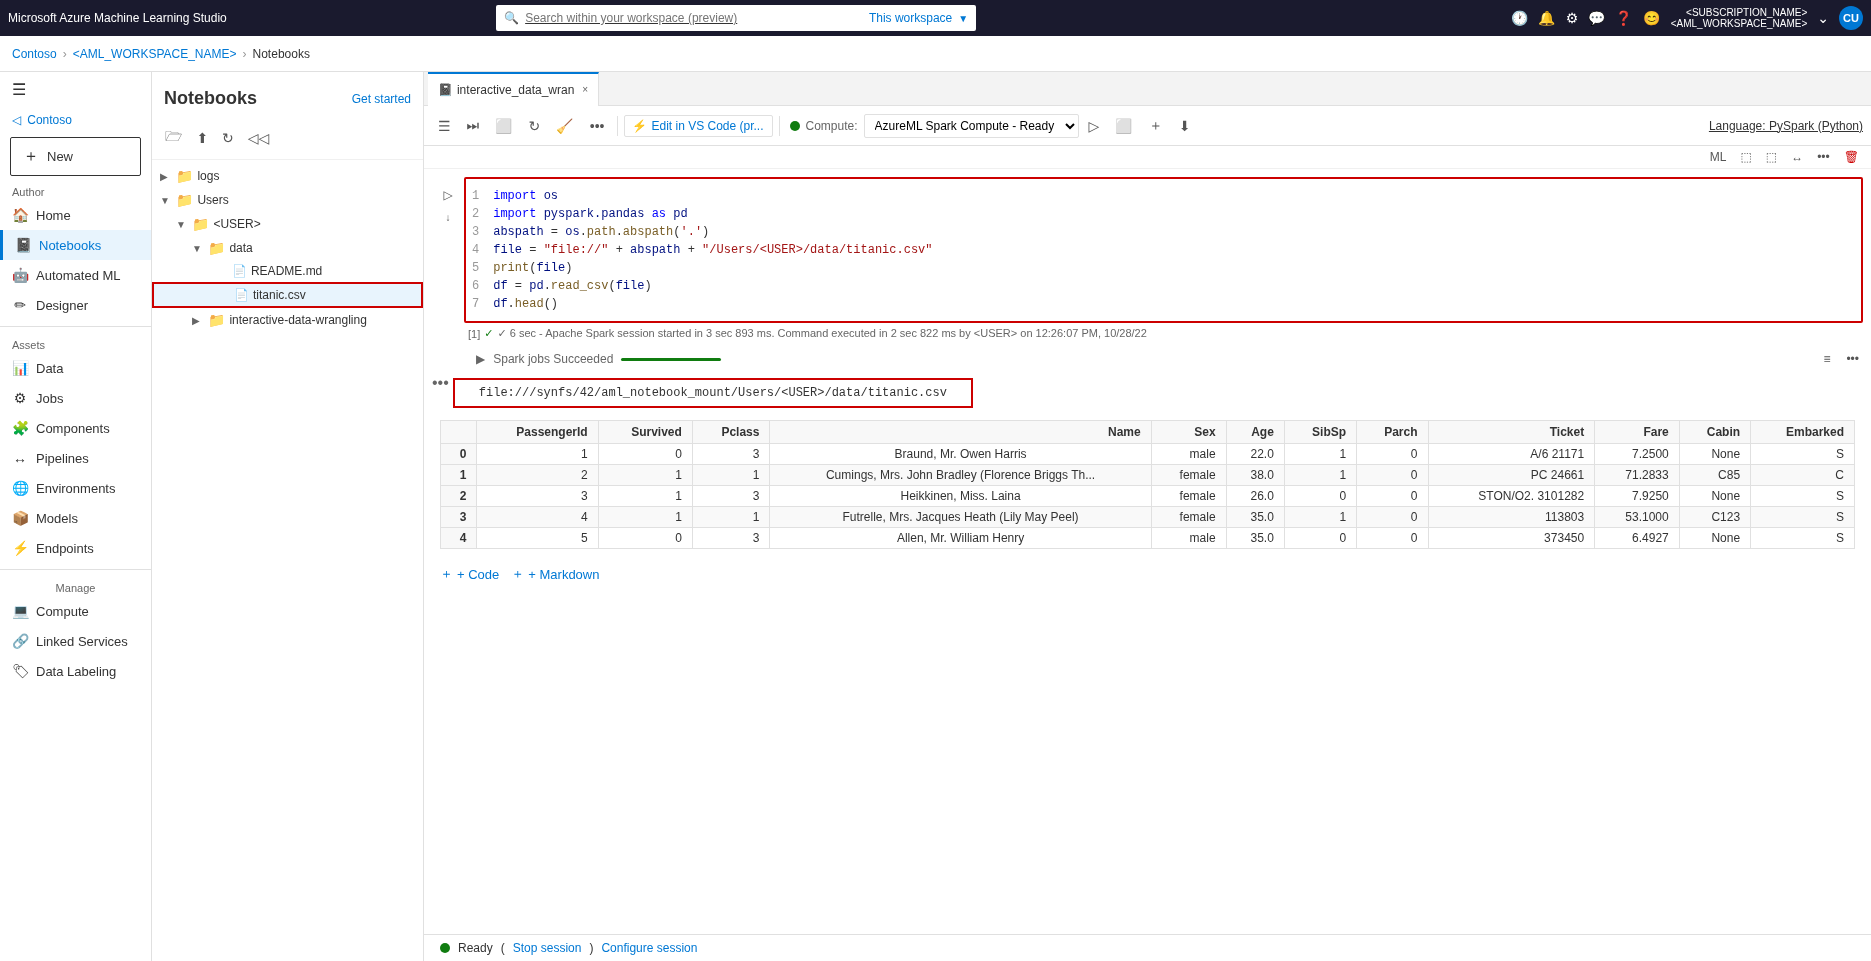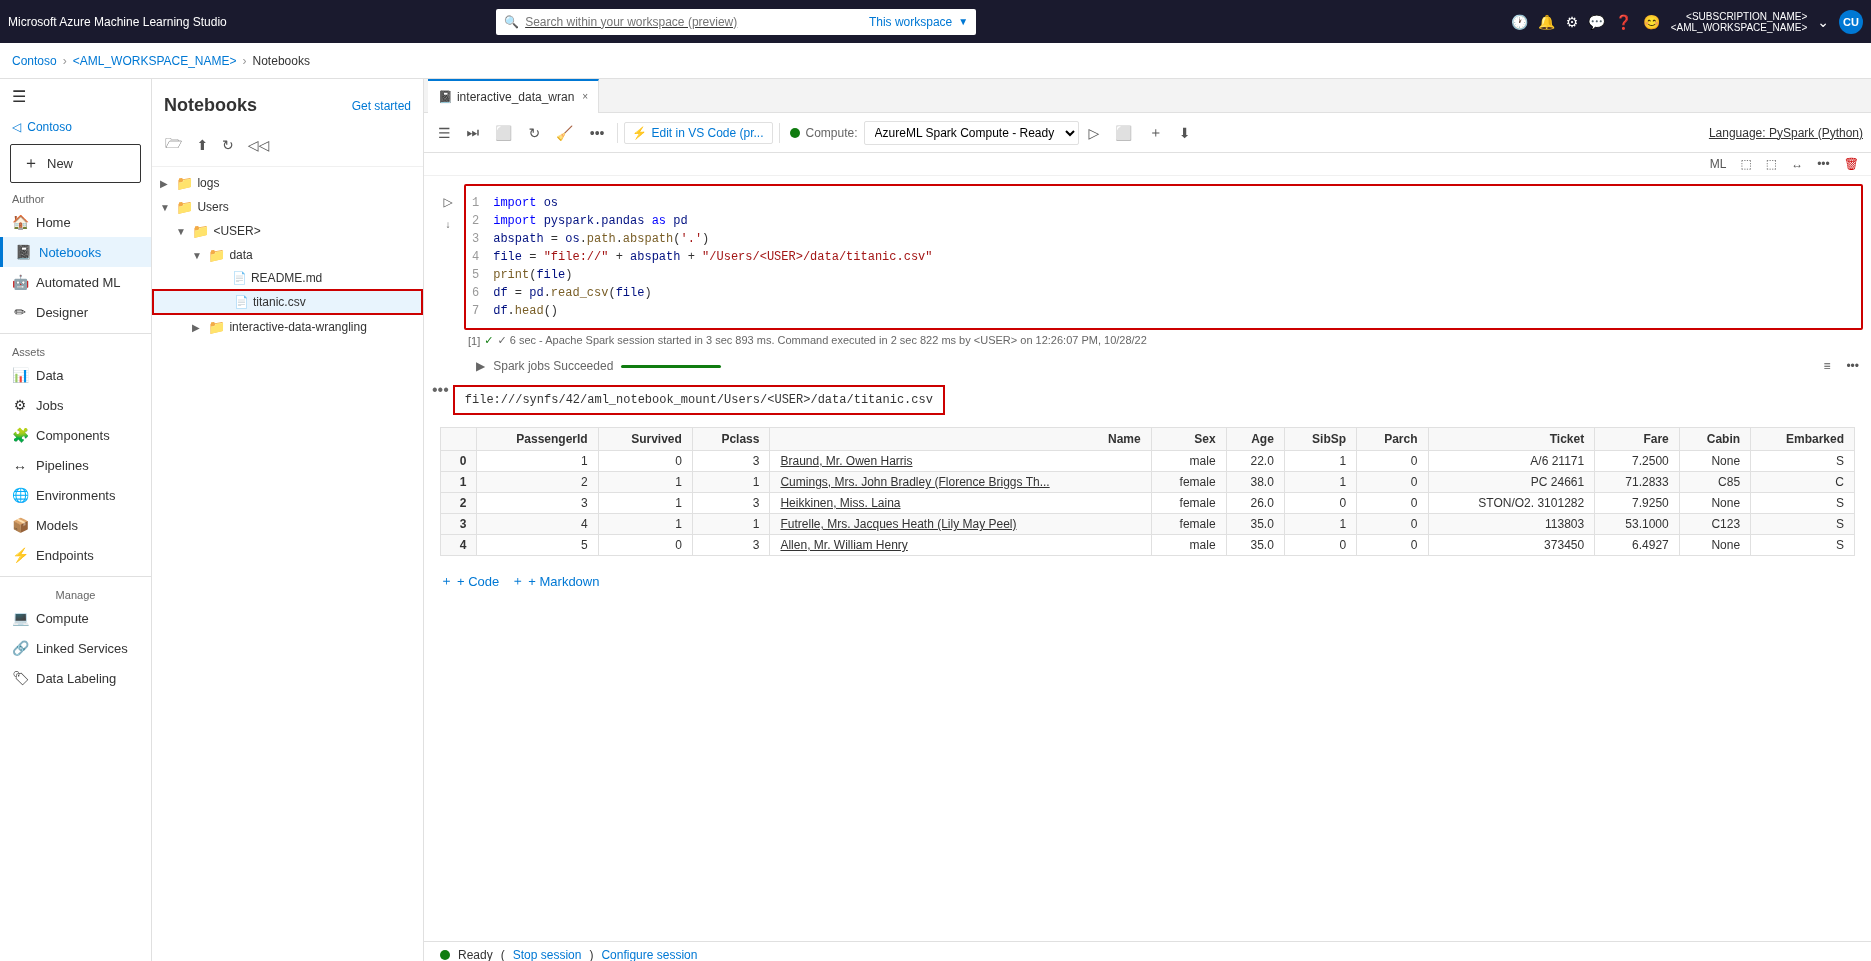--- a/index.html
+++ b/index.html
@@ -1,19 +1,19 @@
 <!DOCTYPE html>
 <html><head>
   <meta charset="utf-8">
   <style>
     * { box-sizing: border-box; margin: 0; padding: 0; }
     body { font-family: 'Segoe UI', Tahoma, Geneva, Verdana, sans-serif; font-size: 13px; background: #f5f5f5; color: #333; height: 961px; overflow: hidden; }
 
     
-    .topbar { display: flex; align-items: center; background: #1a1a2e; height: 43px; padding: 0 8px; gap: 4px; }
+    .topbar { display: flex; align-items: center; background: #1a1a2e; height: 36px; padding: 0 8px; gap: 4px; }
     .topbar-search { flex: 1; max-width: 480px; display: flex; align-items: center; background: #fff; border-radius: 2px; padding: 0 8px; height: 26px; gap: 6px; margin: 0 auto; }
     .topbar-search input { border: none; outline: none; font-size: 12px; flex: 1; color: #333; }
     .topbar-icons { display: flex; align-items: center; gap: 10px; color: #fff; margin-left: auto; font-size: 14px; }
     .topbar-avatar { background: #0078d4; color: #fff; border-radius: 50%; width: 24px; height: 24px; display: flex; align-items: center; justify-content: center; font-size: 11px; font-weight: bold; }
 
     
     .main-layout { display: flex; height: calc(961px - 72px); }
 
     
     .sidebar { width: 152px; background: #fff; border-right: 1px solid #e0e0e0; display: flex; flex-direction: column; overflow-y: auto; }
@@ -75,32 +75,32 @@
 
     
     .notebook-content { flex: 1; overflow-y: auto; padding: 8px 0; }
 
     .code-cell { border: 2px solid #c00; border-radius: 2px; background: #fff; }
     .line-numbers { font-size: 12px; color: #999; text-align: right; padding: 8px 6px; line-height: 1.5; font-family: 'Courier New', monospace; }
     .code-content { flex: 1; padding: 8px; font-family: 'Courier New', monospace; font-size: 12px; line-height: 1.5; white-space: pre; }
 
     .spark-jobs { display: flex; align-items: center; gap: 8px; padding: 6px 8px; font-size: 12px; color: #666; }
     .spark-progress { width: 100px; height: 3px; background: #107c10; border-radius: 2px; }
-    .file-path-output { border: 2px solid #c00; padding: 6px 10px; font-family: 'Courier New', monospace; font-size: 12px; color: #333; background: #fff; display: inline-block; margin: 4px 0; }
+    .file-path-output { border: 2px solid #c00; padding: 6px 24px; font-family: 'Courier New', monospace; font-size: 12px; color: #333; background: #fff; display: inline-block; margin: 4px 0; }
 
     
     .df-table-container { margin: 8px 16px; overflow-x: auto; }
     .df-table { border-collapse: collapse; font-size: 12px; width: 100%; }
     .df-table th { background: #f8f8f8; border: 1px solid #e0e0e0; padding: 4px 10px; text-align: right; font-weight: 600; color: #333; }
     .df-table th:first-child { text-align: left; }
     .df-table td { border: 1px solid #e0e0e0; padding: 3px 10px; text-align: right; color: #333; }
     .df-table td:first-child { font-weight: 600; background: #f8f8f8; }
     .df-table tr:nth-child(odd) { background: #fff; }
     .df-table tr:nth-child(even) { background: #f9f9f9; }
-    .df-table td.name-col { text-align: left; text-decoration: underline; }
+    .df-table td.name-col { text-align: center; }
 
     .add-cell-bar { display: flex; align-items: center; gap: 12px; padding: 8px 16px; color: #0078d4; font-size: 13px; }
     .add-cell-btn { display: flex; align-items: center; gap: 4px; cursor: pointer; color: #0078d4; }
 
     .notebook-status-bar { display: flex; align-items: center; gap: 8px; padding: 6px 16px; border-top: 1px solid #e0e0e0; background: #fff; font-size: 12px; }
     .status-ready-dot { width: 10px; height: 10px; border-radius: 50%; background: #107c10; }
     .status-stop-link { color: #0078d4; cursor: pointer; }
     .status-configure-link { color: #0078d4; cursor: pointer; }
 
     .more-btn { color: #666; cursor: pointer; font-size: 16px; }

